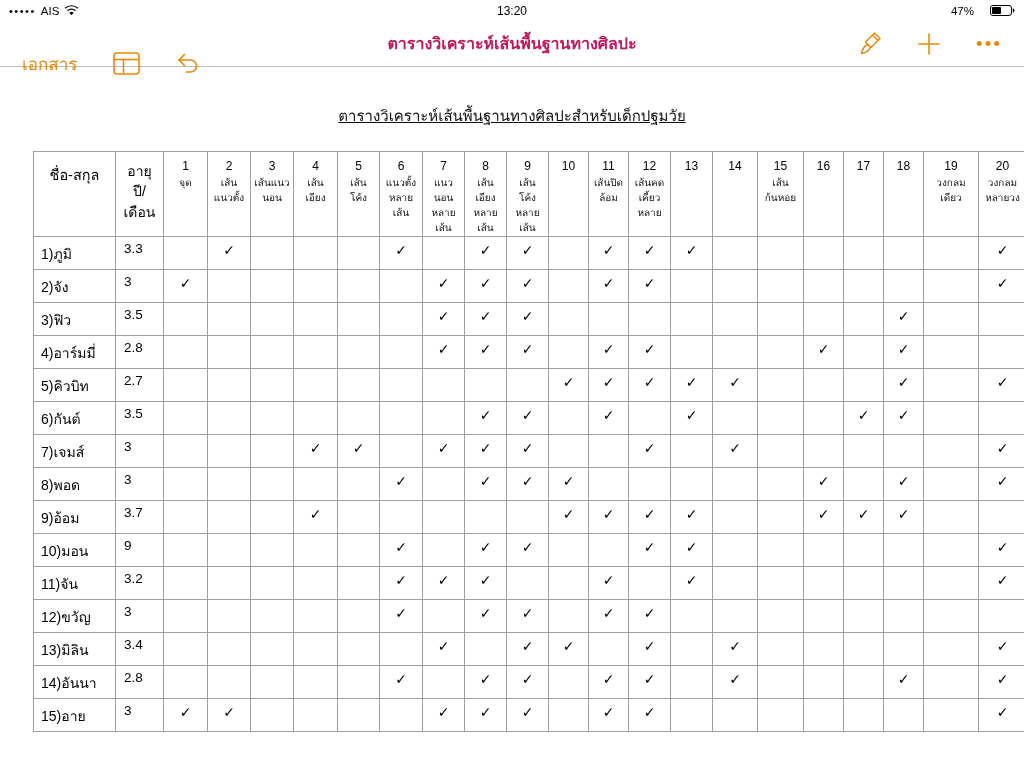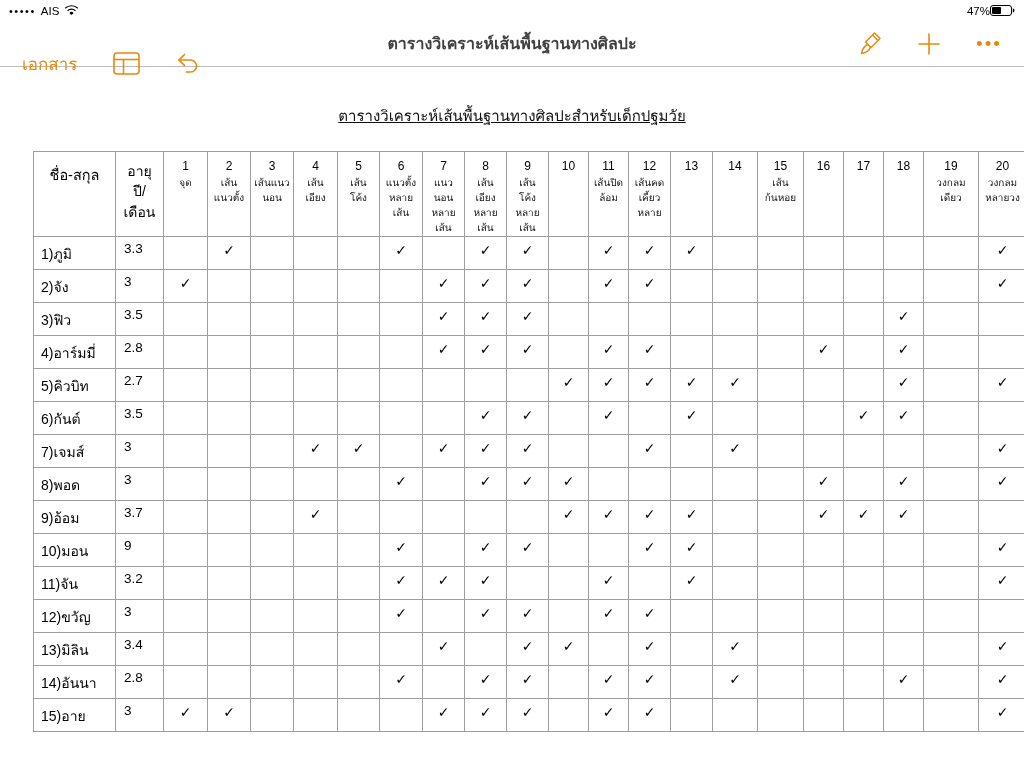--- a/index.html
+++ b/index.html
@@ -5,27 +5,27 @@
   html,body{margin:0;padding:0;background:#fff;}
   body{width:1024px;height:768px;font-family:"Liberation Sans","DejaVu Sans",sans-serif;-webkit-font-smoothing:antialiased;}
   .screen{position:relative;width:1024px;height:768px;background:#fff;overflow:hidden;}
 
   
   .statusbar{height:20px;display:flex;align-items:center;justify-content:space-between;padding:1px 9px 0 9px;font-size:11.5px;color:#000;}
   .sb-left{display:flex;align-items:center;gap:5px;}
   .sb-dots{letter-spacing:1.5px;font-size:11px;}
   .sb-carrier{font-size:11.5px;}
   .sb-center{position:absolute;left:0;right:0;text-align:center;font-size:12px;pointer-events:none;}
-  .sb-right{display:flex;align-items:flex-start;gap:0;}
+  .sb-right{display:flex;align-items:flex-start;gap:16px;}
 
   
   .toolbar{height:45px;display:flex;align-items:center;padding:0 22px;border-bottom:1px solid #bcbcbc;position:relative;background:#fff;}
   .tb-left{display:flex;align-items:center;gap:36px;margin-top:40px;}
   .tb-right{margin-left:auto;display:flex;align-items:center;gap:36px;}
-  .tb-title{position:absolute;left:0;right:0;text-align:center;font-size:16px;font-weight:bold;color:#404040;pointer-events:none;}
+  .tb-title{position:absolute;left:0;right:0;text-align:center;font-size:16px;font-weight:bold;color:#be185d;pointer-events:none;}
   .tb-btn{background:none;border:none;padding:0;cursor:pointer;color:#E8890B;font-size:17px;display:flex;align-items:center;font-family:inherit;}
   .tb-btn svg{display:block;}
   .dots3{font-size:19px;letter-spacing:2px;line-height:10px;color:#E8890B;}
 
   
   .doc{padding-top:37px;}
   .doc-title{text-align:center;font-size:15px;color:#111;text-decoration:underline;}
   table.grid{border-collapse:collapse;table-layout:fixed;width:977px;margin:23px 0 0 33px;}
   table.grid th,table.grid td{border:1px solid #9e9e9e;vertical-align:top;overflow:hidden;}
   table.grid{border:1px solid #7e7e7e;}
@@ -50,20 +50,21 @@
       <span class="sb-dots">•••••</span>
       <span class="sb-carrier">AIS</span>
       <span>
         <svg width="15" height="11" viewBox="0 0 16 12">
           <path d="M1.1 3.6 a10 10 0 0 1 13.8 0" stroke="#000" stroke-width="1.3" fill="none"></path>
           <path d="M3.7 6.3 a6.3 6.3 0 0 1 8.6 0" stroke="#000" stroke-width="1.3" fill="none"></path>
           <path d="M8 11 L5.7 8.6 a3.3 3.3 0 0 1 4.6 0 Z" fill="#000"></path>
         </svg>
       </span>
     </div>
+    <div class="sb-center">13:20</div>
     <div class="sb-right">
       <span>47%</span>
       <span>
         <svg width="25" height="11" viewBox="0 0 25 11">
           <rect x="0.5" y="0.5" width="21" height="10" rx="2.5" fill="none" stroke="#000"></rect>
           <rect x="2" y="2" width="9" height="7" rx="1" fill="#000"></rect>
           <path d="M22.8 3.3 a2.3 2.3 0 0 1 0 4.4 Z" fill="#000"></path>
         </svg>
       </span>
     </div>

